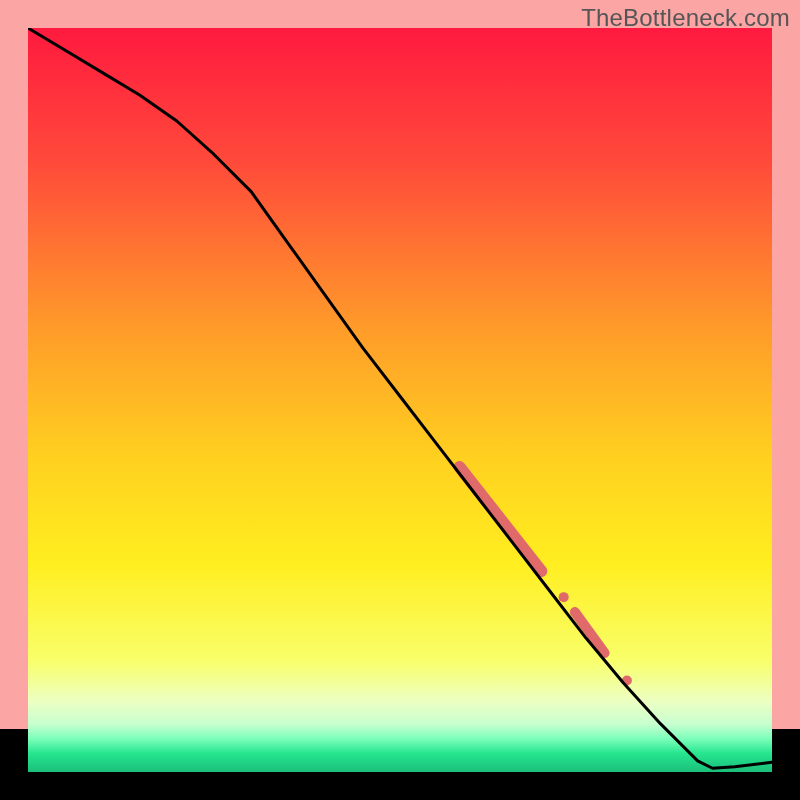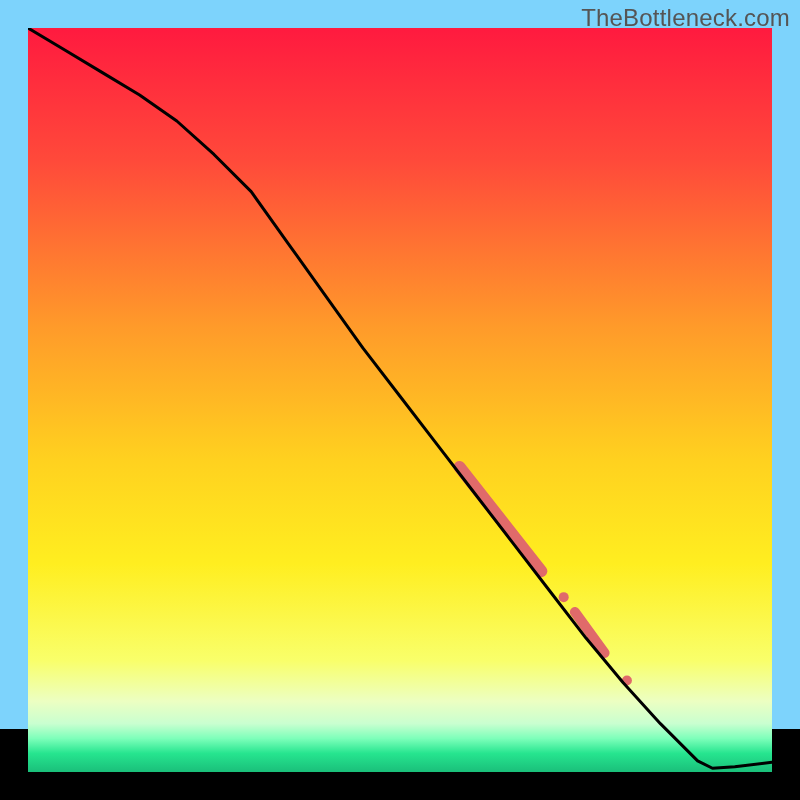--- a/index.html
+++ b/index.html
@@ -1,21 +1,21 @@
 <!DOCTYPE html>
 <html><head>
 <meta charset="utf-8">
 <style>
   * { margin: 0; padding: 0; box-sizing: border-box; }
   html, body { width: 800px; height: 800px; overflow: hidden; background: #000; }
   .frame {
     position: relative;
     width: 800px;
     height: 729px;
-    background: #7dd3fc;
+    background: #fca5a5;
   }
   .watermark {
     position: absolute;
     top: 4px;
     right: 10px;
     font-family: Arial, Helvetica, sans-serif;
     font-size: 24px;
     font-weight: 500;
     color: #555;
     letter-spacing: 0.2px;

